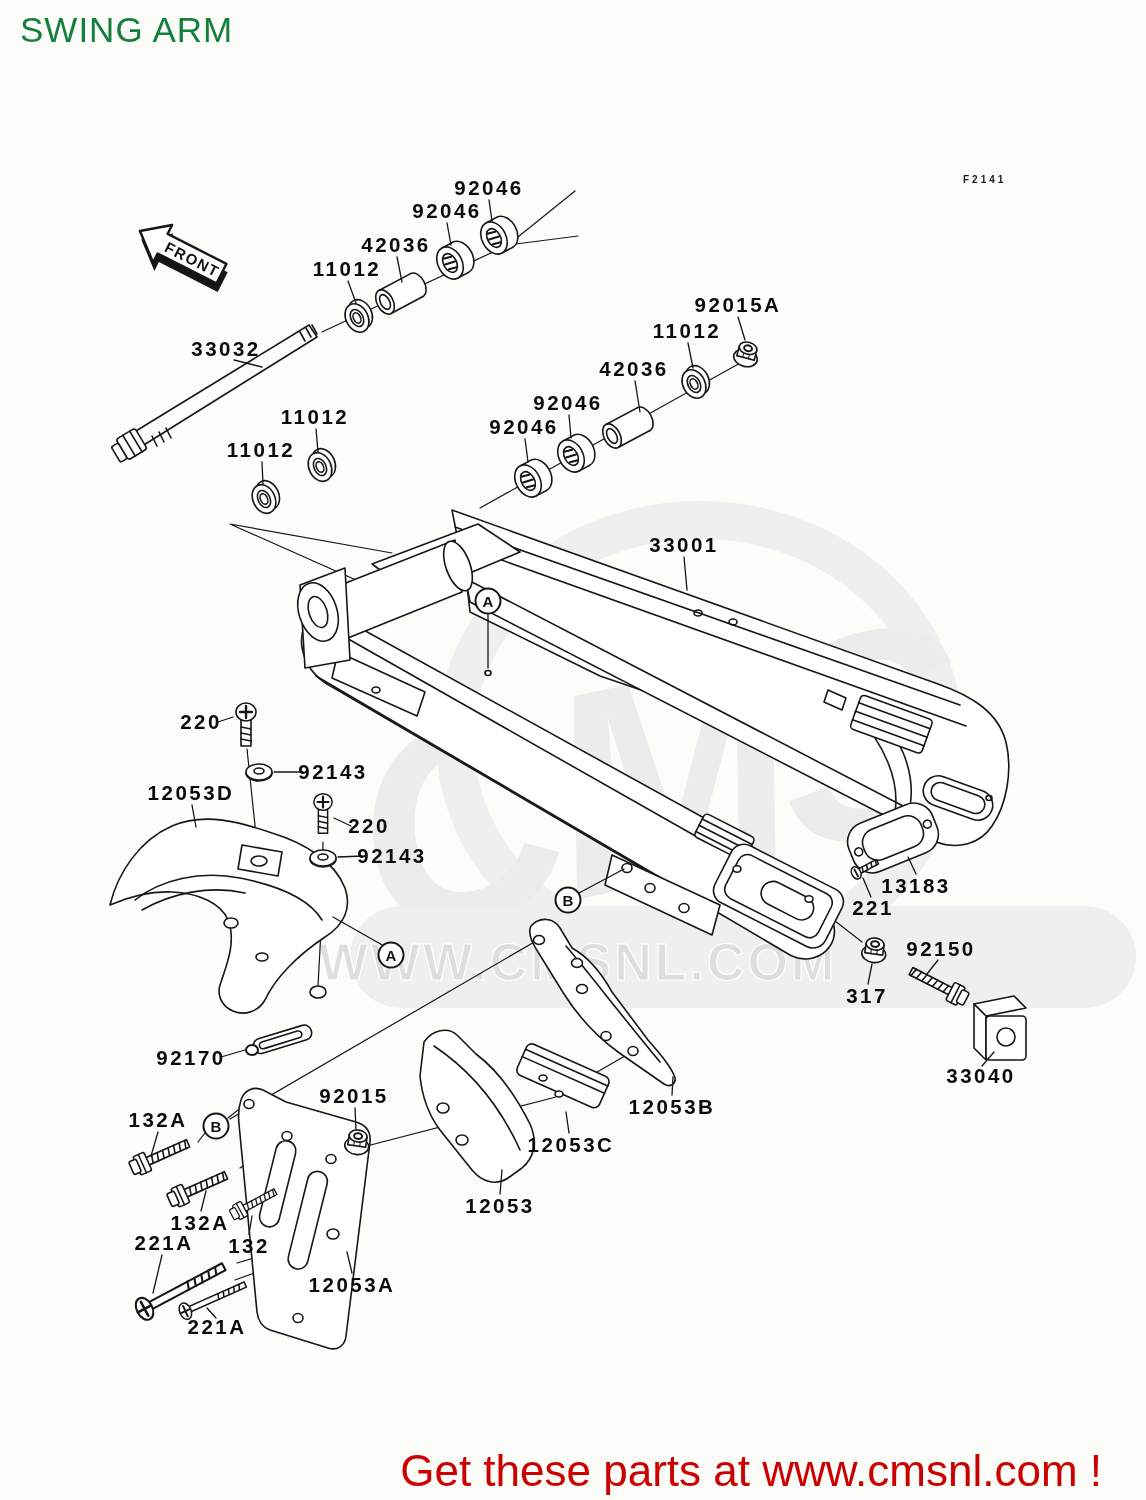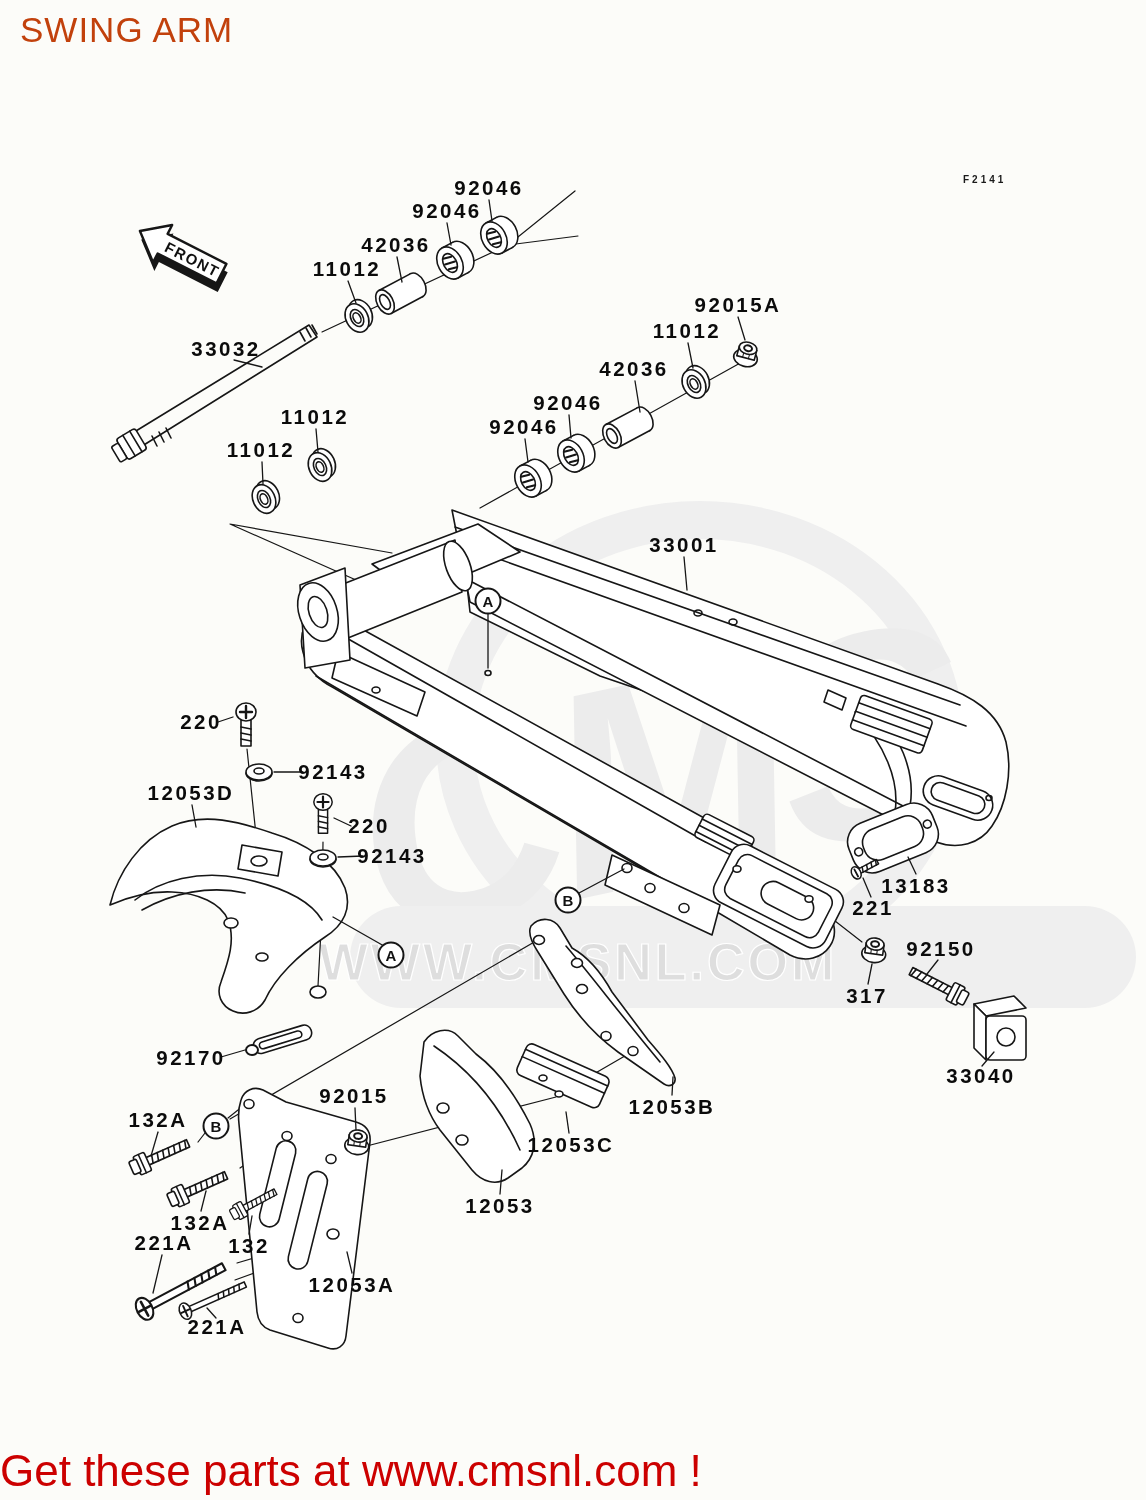--- a/index.html
+++ b/index.html
@@ -10,21 +10,21 @@
   #stage{position:absolute;left:0;top:0;}
   .page-title{
     position:absolute;left:20px;top:10px;font-size:35px;color:#717171;
     letter-spacing:1px;font-weight:normal;
   }
   .fig-code{
     position:absolute;left:963px;top:174px;font-size:10px;font-weight:bold;
     color:#1a1a1a;letter-spacing:3px;
   }
   .banner{
-    position:absolute;left:0;top:1446px;width:1102px;text-align:left;
+    position:absolute;left:0;top:1446px;width:1102px;text-align:right;
     font-size:44px;color:#cc0000;cursor:pointer;
   }
   .plabel{font-family:"Liberation Sans",sans-serif;font-weight:bold;font-size:20.5px;
     letter-spacing:2.5px;fill:#0b0b0b;text-anchor:middle;}
   .rlabel{font-family:"Liberation Sans",sans-serif;font-weight:bold;font-size:15px;
     fill:#111;text-anchor:middle;}
   .wm-url{font-family:"Liberation Sans",sans-serif;font-weight:bold;font-size:52px;
     fill:#dedede;stroke:#ffffff;stroke-width:1.2px;letter-spacing:3px;text-anchor:middle;}
   .wm-logo{font-family:"Liberation Sans",sans-serif;font-style:italic;font-weight:bold;
     font-size:290px;fill:#ececec;text-anchor:middle;letter-spacing:-12px;}
@@ -392,15 +392,15 @@
         <circle cx="568" cy="900" r="12.5" fill="#fff" stroke="#161616" stroke-width="2"></circle>
         <text x="568" y="905.5" class="rlabel">B</text>
       </g>
       <g>
         <circle cx="216" cy="1126" r="12.5" fill="#fff" stroke="#161616" stroke-width="2"></circle>
         <text x="216" y="1131.5" class="rlabel">B</text>
       </g>
     </g>
 </svg>
 
-<div class="page-title" style="color: #c2410c;">SWING ARM</div>
+<div class="page-title" style="color: #15803d;">SWING ARM</div>
 <div class="fig-code">F2141</div>
 <div class="banner" style="color: rgb(204, 0, 0);">Get these parts at www.cmsnl.com !</div>
 
 </body></html>

